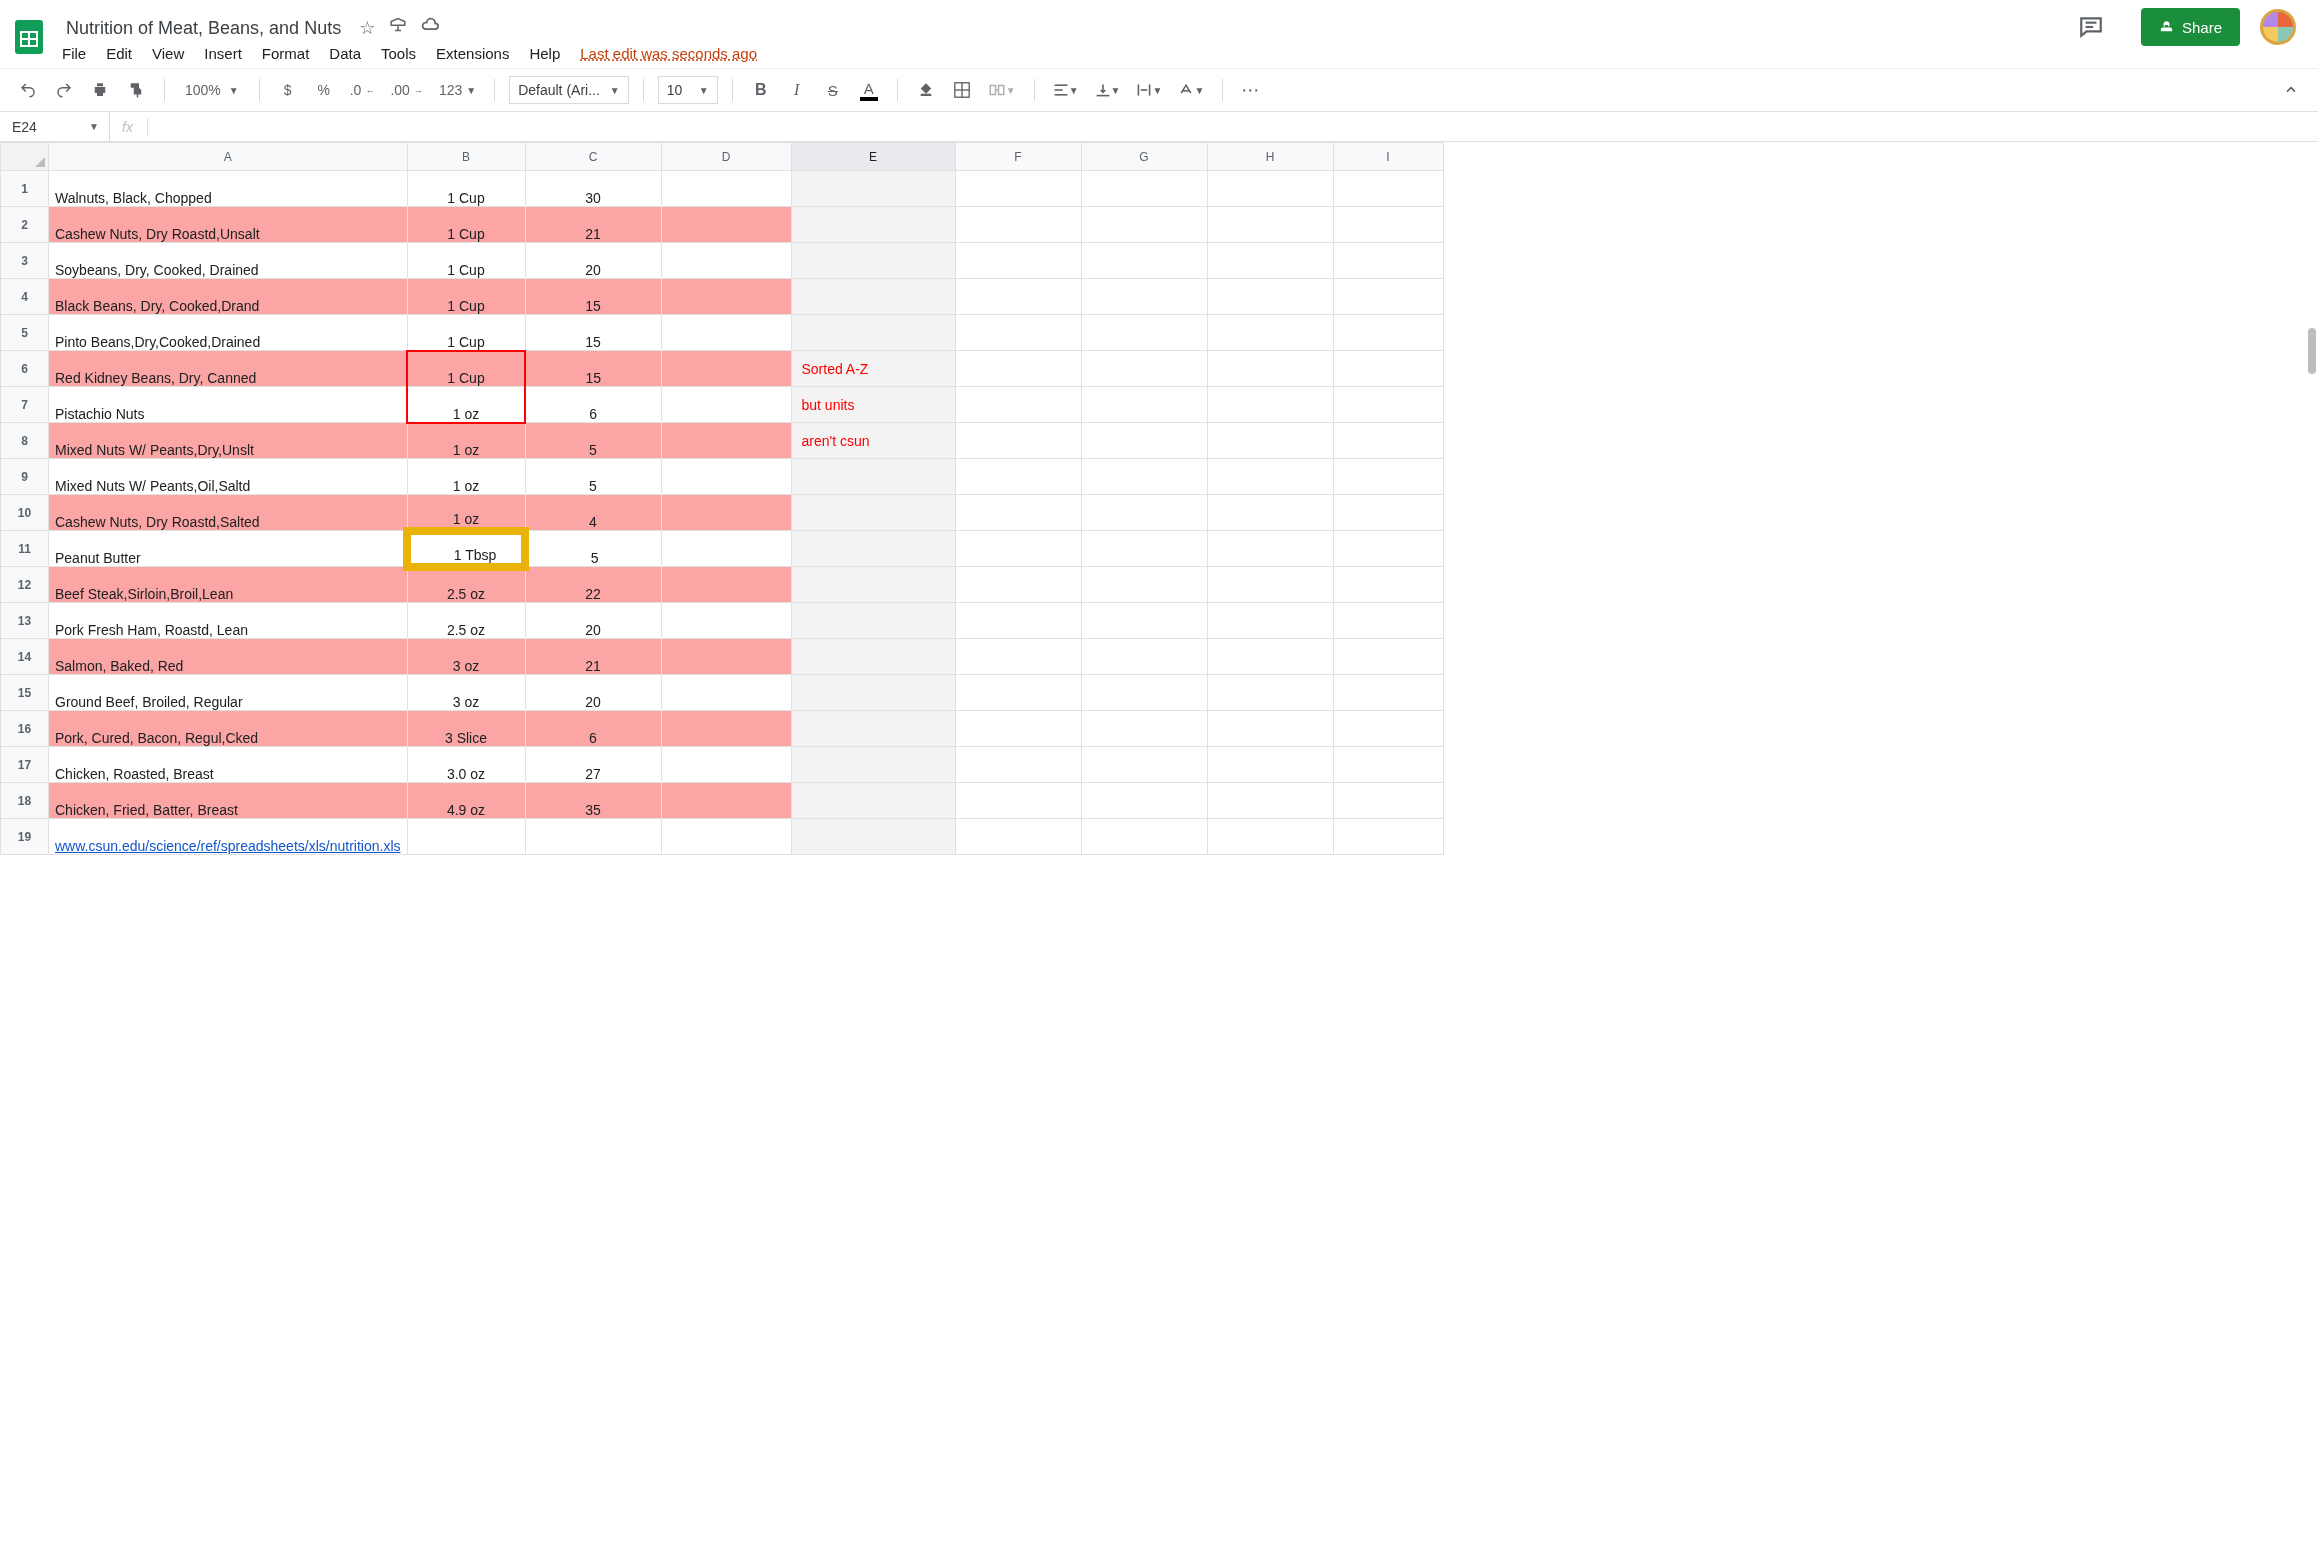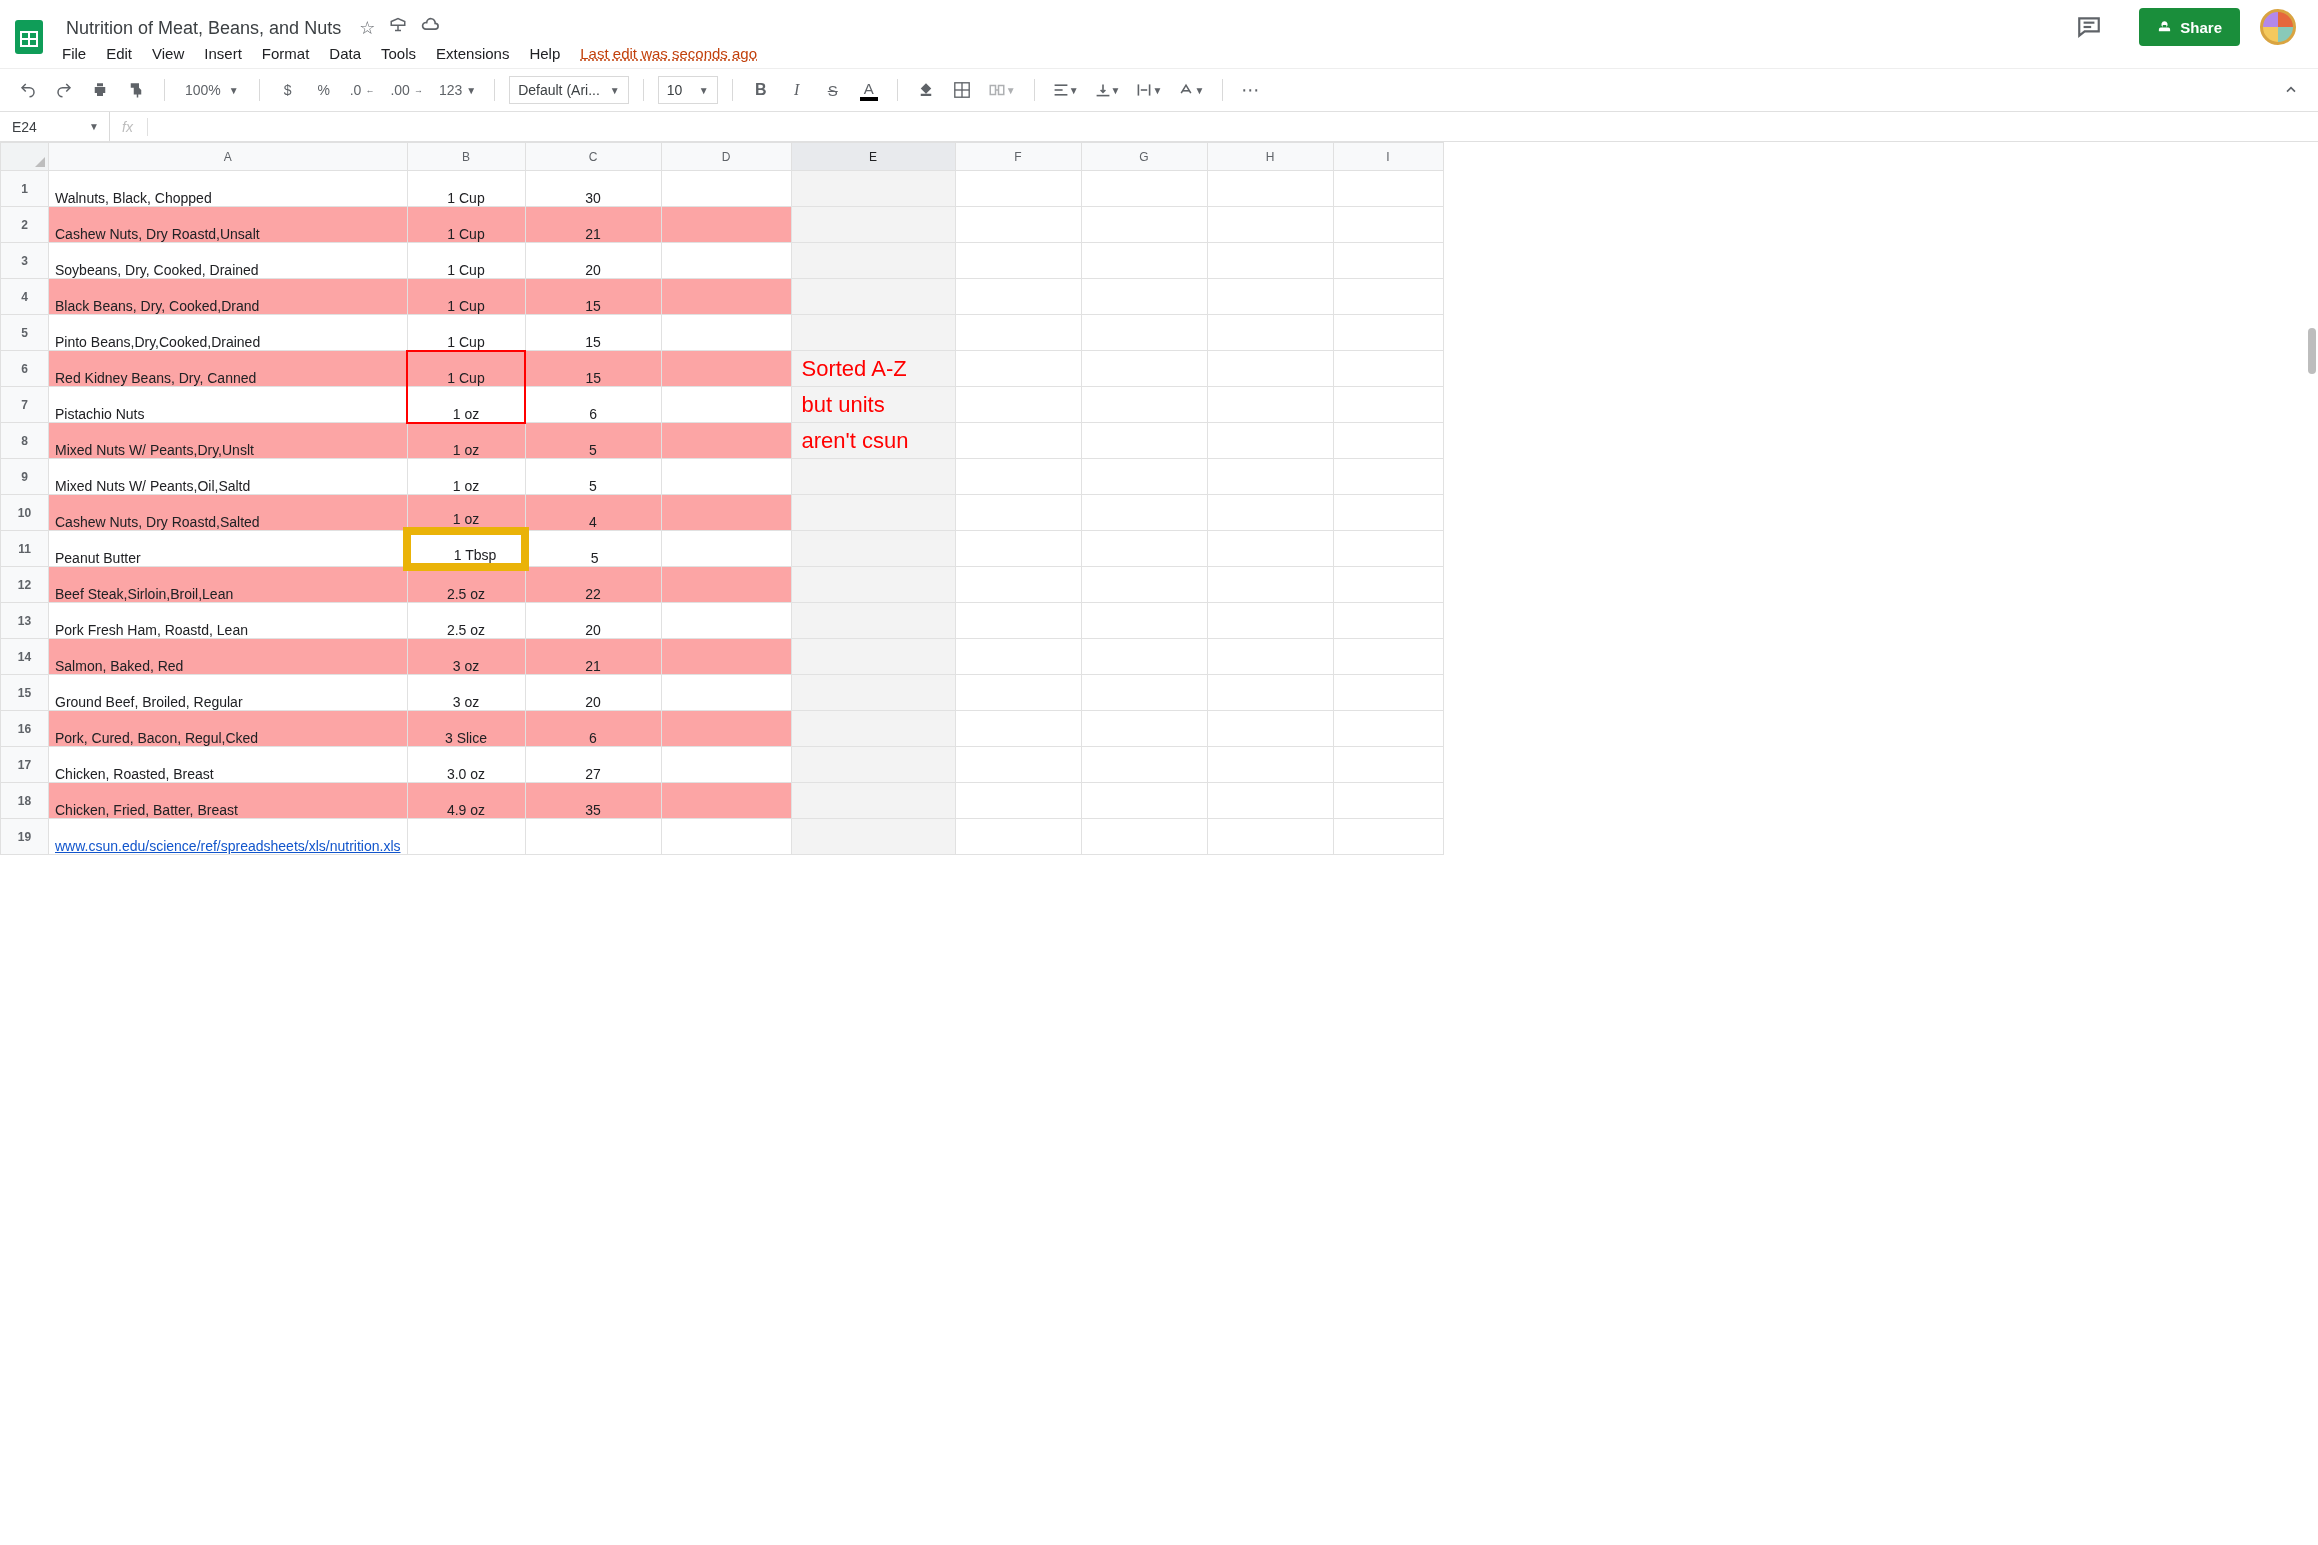--- a/index.html
+++ b/index.html
@@ -12,21 +12,21 @@
   .title-area { flex: 1; display:flex; flex-direction:column; gap:4px;margin-top:8px;}
   .title-row { display:flex; align-items:center; gap:14px; }
   .doc-title { font-size: 18px; color:#3c4043; padding:2px 4px; }
   .title-icons { display:flex; gap:14px; color:#5f6368; }
   .title-icons span { font-size:18px; cursor:pointer; }
   .menubar { display:flex; gap:20px; font-size:15px; color:#202124; padding-bottom:6px; align-items:center;}
   .menubar .item { cursor:pointer; }
   .last-edit { color:#c2410c; text-decoration:underline dotted; cursor:pointer; }
   .right-header { display:flex; align-items:center; gap:20px; padding-right:10px;}
   .comment-btn { width:36px; height:36px; display:flex; align-items:center; justify-content:center; cursor:pointer; }
-  .share-btn { background:#1a8e3b; color:#fff; border:none; border-radius:4px; height:38px; padding:0 18px; display:flex; align-items:center; gap:8px; font-size:15px; font-weight:700; cursor:pointer;margin-left:12px;}
+  .share-btn { background:#1a8e3b; color:#fff; border:none; border-radius:4px; height:38px; padding:0 18px; display:flex; align-items:center; gap:8px; font-size:15px; font-weight:400; cursor:pointer;margin-left:12px;}
   .avatar { width:36px; height:36px; border-radius:50%; background: conic-gradient(#e6683c 0 90deg,#89c9b8 0 180deg,#f4c95d 0 270deg,#b388eb 0 360deg); border:3px solid #d9a441; overflow:hidden;}
   
   
   .toolbar { border-top:1px solid #eee; border-bottom:1px solid #e0e0e0; height:44px; display:flex; align-items:center; padding:0 14px; gap:8px; color:#5f6368;}
   .tool { height:28px; min-width:28px; display:flex; align-items:center; justify-content:center; cursor:pointer; font-size:15px; padding:0 4px;}
   .tool.text { font-size:14px; gap:4px;}
   .sep { width:1px; height:22px; background:#d9d9d9; margin:0 6px;}
   .zoom { font-size:14px; padding:0 6px; display:flex; gap:8px; align-items:center; cursor:pointer;}
   .dropdown-arrow { font-size:10px; color:#5f6368;}
   .font-box { border:1px solid #d9d9d9; height:28px; padding:0 8px; display:flex; align-items:center; gap:10px; cursor:pointer; font-size:14px; color:#3c4043; min-width:110px; justify-content:space-between;}
@@ -49,21 +49,21 @@
   table.grid { border-collapse:collapse; table-layout:fixed; }
   .col-header th { background:#f8f9fa; border:1px solid #e0e0e0; height:28px; font-weight:normal; font-size:12px; color:#5f6368; text-align:center; position:relative;}
   .col-header th.selected { background:#e8eaed; color:#202124;}
   .corner { width:48px; background:#f1f3f4 !important; border:1px solid #e0e0e0; }
   .corner .tri { width:0; height:0; border-right:10px solid #bdbdbd; border-top:10px solid transparent; position:absolute; bottom:3px; right:3px;}
   .row-header { background:#f8f9fa; border:1px solid #e0e0e0; width:48px; text-align:center; font-size:12px; color:#5f6368;}
   td.cell { border:1px solid #e1e1e1; height:36px; padding:0 6px; font-size:14px; color:#202124; background:#fff; vertical-align:bottom; white-space:nowrap; overflow:hidden;}
   td.cell.center { text-align:center;}
   td.cell.shaded { background:#fca5a5;}
   td.cell.selected-col { background:#f3f3f3;}
-  td.cell .annot { color:#ff0000; font-size:22px; text-align:left; padding-left:4px;}
+  td.cell .annot { color:#ff0000; font-size:14px; text-align:left; padding-left:4px;}
   td.cell.red-border-top-sides { border-top:2px solid #ff0000; border-left:2px solid #ff0000; border-right:2px solid #ff0000;}
   td.cell.red-border-bot-sides { border-bottom:2px solid #ff0000; border-left:2px solid #ff0000; border-right:2px solid #ff0000;}
   td.cell.red-border-all { border:8px solid #eab308;padding-left:24px;}
   .link { color:#1155cc; text-decoration:underline; cursor:pointer;}
   .scroll-indicator { position:absolute; right:2px; top:186px; width:8px; height:46px; background:#bdbdbd; border-radius:4px;}
   
   .col-A { width:246px;}
   .col-B { width:118px;}
   .col-C { width:136px;}
   .col-D { width:130px;}

